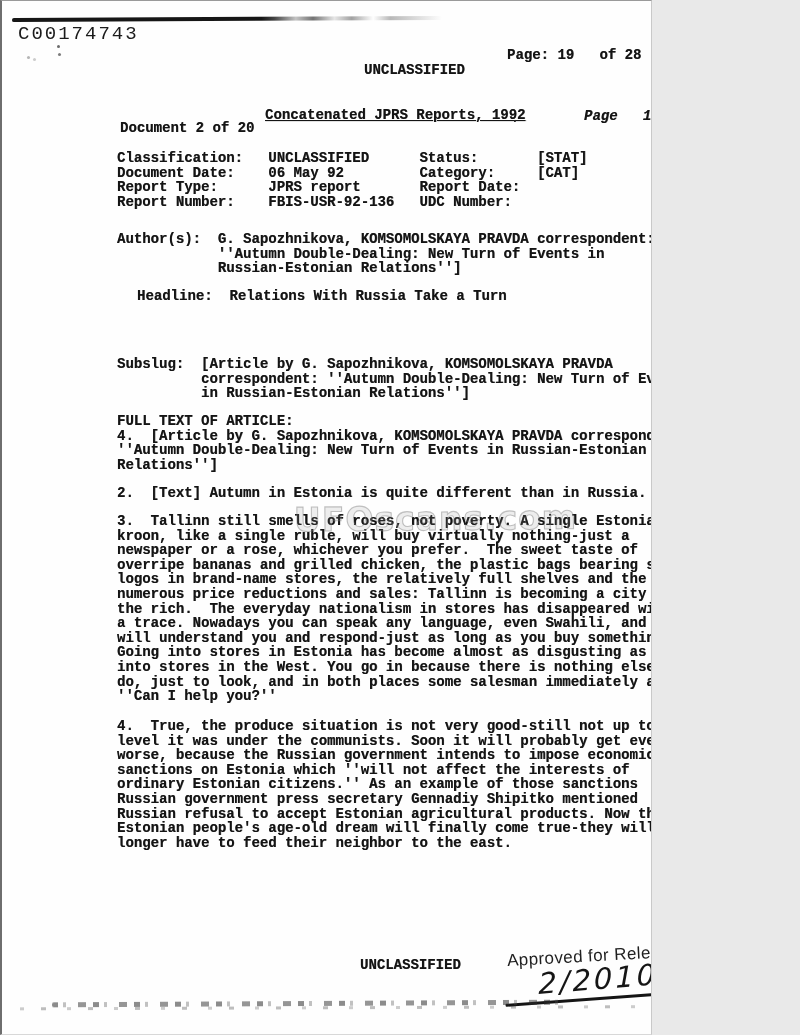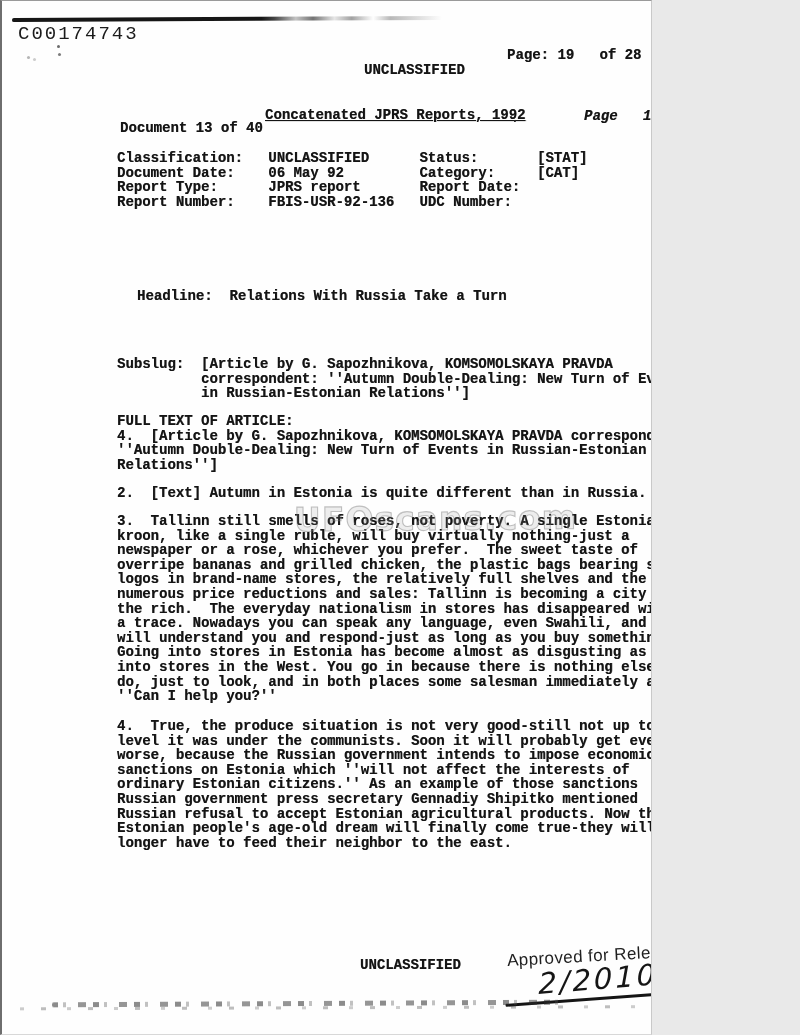--- a/index.html
+++ b/index.html
@@ -129,28 +129,31 @@
 
   <div class="abs docid" style="left:16px; top:22px;">C00174743</div>
 
   <pre class="mono abs" style="left:505px; top:47px;">Page: 19   of 28</pre>
 
   <pre class="mono abs" style="left:362px; top:62px;">UNCLASSIFIED</pre>
 
   <pre class="mono abs" style="left:263px; top:107px;text-decoration:underline;">Concatenated JPRS Reports, 1992</pre>
   <div class="abs title-dot" style="left:509px; top:110px;">.</div>
 
-  <pre class="mono abs" style="left:118px; top:120px;">Document 13 of 40</pre>
+  <pre class="mono abs" style="left:118px; top:120px;">Document 2 of 20</pre>
   <pre class="mono abs" style="left:582px; top:108px;font-style:italic;">Page   1</pre>
 
   <pre class="mono abs" style="left:115px; top:150px;">Classification:   UNCLASSIFIED      Status:       [STAT]
 Document Date:    06 May 92         Category:     [CAT]
 Report Type:      JPRS report       Report Date:
 Report Number:    FBIS-USR-92-136   UDC Number:</pre>
 
+  <pre class="mono abs" style="left:115px; top:231px;">Author(s):  G. Sapozhnikova, KOMSOMOLSKAYA PRAVDA correspondent:
+            ''Autumn Double-Dealing: New Turn of Events in
+            Russian-Estonian Relations'']</pre>
 
   <pre class="mono abs" style="left:115px; top:288px;margin-left:20px;">Headline:  Relations With Russia Take a Turn</pre>
 
 
   <pre class="mono abs" style="left:115px; top:356px;">Subslug:  [Article by G. Sapozhnikova, KOMSOMOLSKAYA PRAVDA
           correspondent: ''Autumn Double-Dealing: New Turn of Events
           in Russian-Estonian Relations'']</pre>
 
   <pre class="mono abs" style="left:115px; top:413px;">FULL TEXT OF ARTICLE:
 4.  [Article by G. Sapozhnikova, KOMSOMOLSKAYA PRAVDA correspondent:

